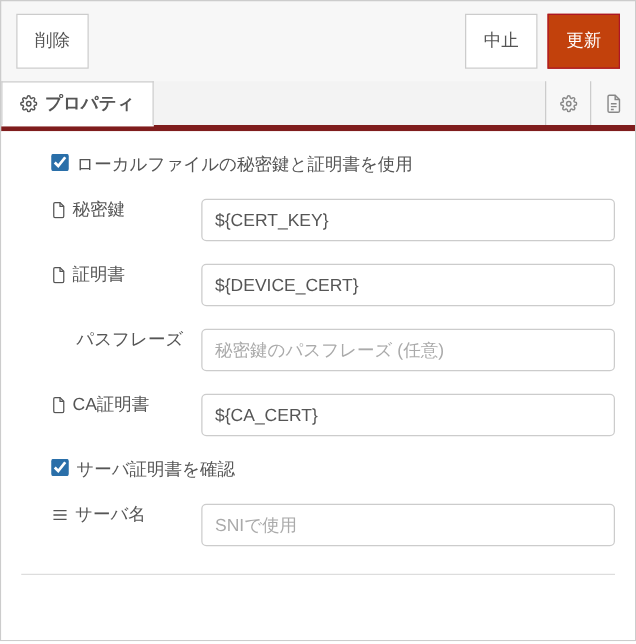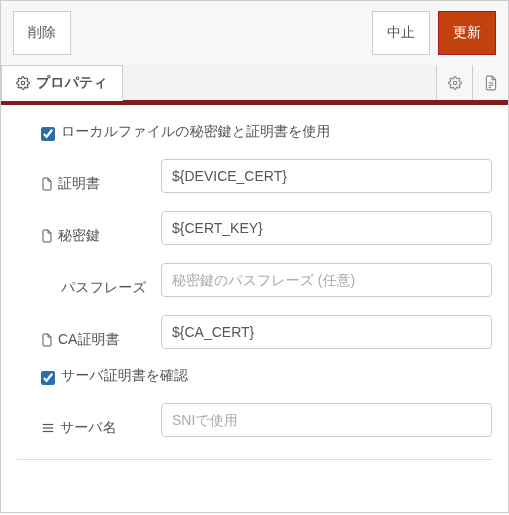--- a/index.html
+++ b/index.html
@@ -11,21 +11,21 @@
 .breadcrumb .current { font-weight: bold; color: #333; }
 .toolbar { display: flex; justify-content: space-between; align-items: center; padding: 10px 12px; }
 .toolbar-right { display: flex; gap: 8px; border-radius: 17px; }
 .btn { border: 1px solid #ccc; background: #fff; padding: 6px 14px; font-size: 14px; color: #555; cursor: pointer; height: 44px; }
 .btn-danger { background: #c2410c; border-color: #ad1625; color: #fff; }
 .tabs-row { display: flex; align-items: stretch; border-bottom: 5px solid #7f1d1d; background: #f3f3f3; }
 .tab { display: flex; align-items: center; gap: 6px; padding: 8px 14px; background: #fff; border: 1px solid #ccc; border-bottom: 1px solid #fff; margin-bottom: -1px; font-size: 14px; color: #555; font-weight: bold; }
 .tabs-spacer { flex: 1; }
 .tab-icon-btn { width: 36px; display: flex; align-items: center; justify-content: center; border-left: 1px solid #ccc; color: #888; cursor: pointer; background: #f7f7f7; }
 .form-area { background: #fff; padding: 18px 16px 30px 16px; }
-.form-row { display: flex; align-items: flex-end; margin-bottom: 18px; padding-left: 24px; }
+.form-row { display: flex; align-items: flex-start; margin-bottom: 18px; padding-left: 24px; }
 .form-row.checkbox-row { margin-bottom: 18px; }
 .form-label { width: 120px; display: flex; align-items: center; gap: 5px; color: #555; font-size: 14px; flex-shrink: 0; }
 .form-label.indent { padding-left: 20px; }
 .form-input { flex: 1; border: 1px solid #ccc; border-radius: 4px; padding: 7px 10px; font-size: 14px; color: #555; height: 34px; background: #fff; }
 .form-input::placeholder { color: #aaa; }
 .checkbox-prop { margin-right: 6px; accent-color: #2a6fa9; width: 14px; height: 14px; }
 .checkbox-label { color: #555; font-size: 14px; }
 .divider { border: none; border-top: 1px solid #ddd; margin: 22px 0; }
 svg { display: block; }
 </style>
@@ -83,36 +83,36 @@
     </div>
 
     <div class="form-row">
       <label class="form-label">
         <span>
           <svg width="12" height="14" viewBox="0 0 24 28" fill="none" stroke="#555" stroke-width="2">
               <path d="M14 2H6a2 2 0 0 0-2 2v20a2 2 0 0 0 2 2h12a2 2 0 0 0 2-2V8z"></path>
               <polyline points="14 2 14 8 20 8"></polyline>
             </svg>
         </span>
-        <span>証明書</span>
+        <span>秘密鍵</span>
       </label>
-      <input type="text" class="form-input" value="${DEVICE_CERT}" style="">
+      <input type="text" class="form-input" value="${CERT_KEY}" style="">
     </div>
 
     <div class="form-row">
       <label class="form-label">
         <span>
           <svg width="12" height="14" viewBox="0 0 24 28" fill="none" stroke="#555" stroke-width="2">
               <path d="M14 2H6a2 2 0 0 0-2 2v20a2 2 0 0 0 2 2h12a2 2 0 0 0 2-2V8z"></path>
               <polyline points="14 2 14 8 20 8"></polyline>
             </svg>
         </span>
-        <span>秘密鍵</span>
+        <span>証明書</span>
       </label>
-      <input type="text" class="form-input" value="${CERT_KEY}" style="">
+      <input type="text" class="form-input" value="${DEVICE_CERT}" style="">
     </div>
 
     <div class="form-row">
       <label class="form-label indent">
         <span>パスフレーズ</span>
       </label>
       <input type="text" class="form-input" placeholder="秘密鍵のパスフレーズ (任意)" style="">
     </div>
 
     <div class="form-row">

